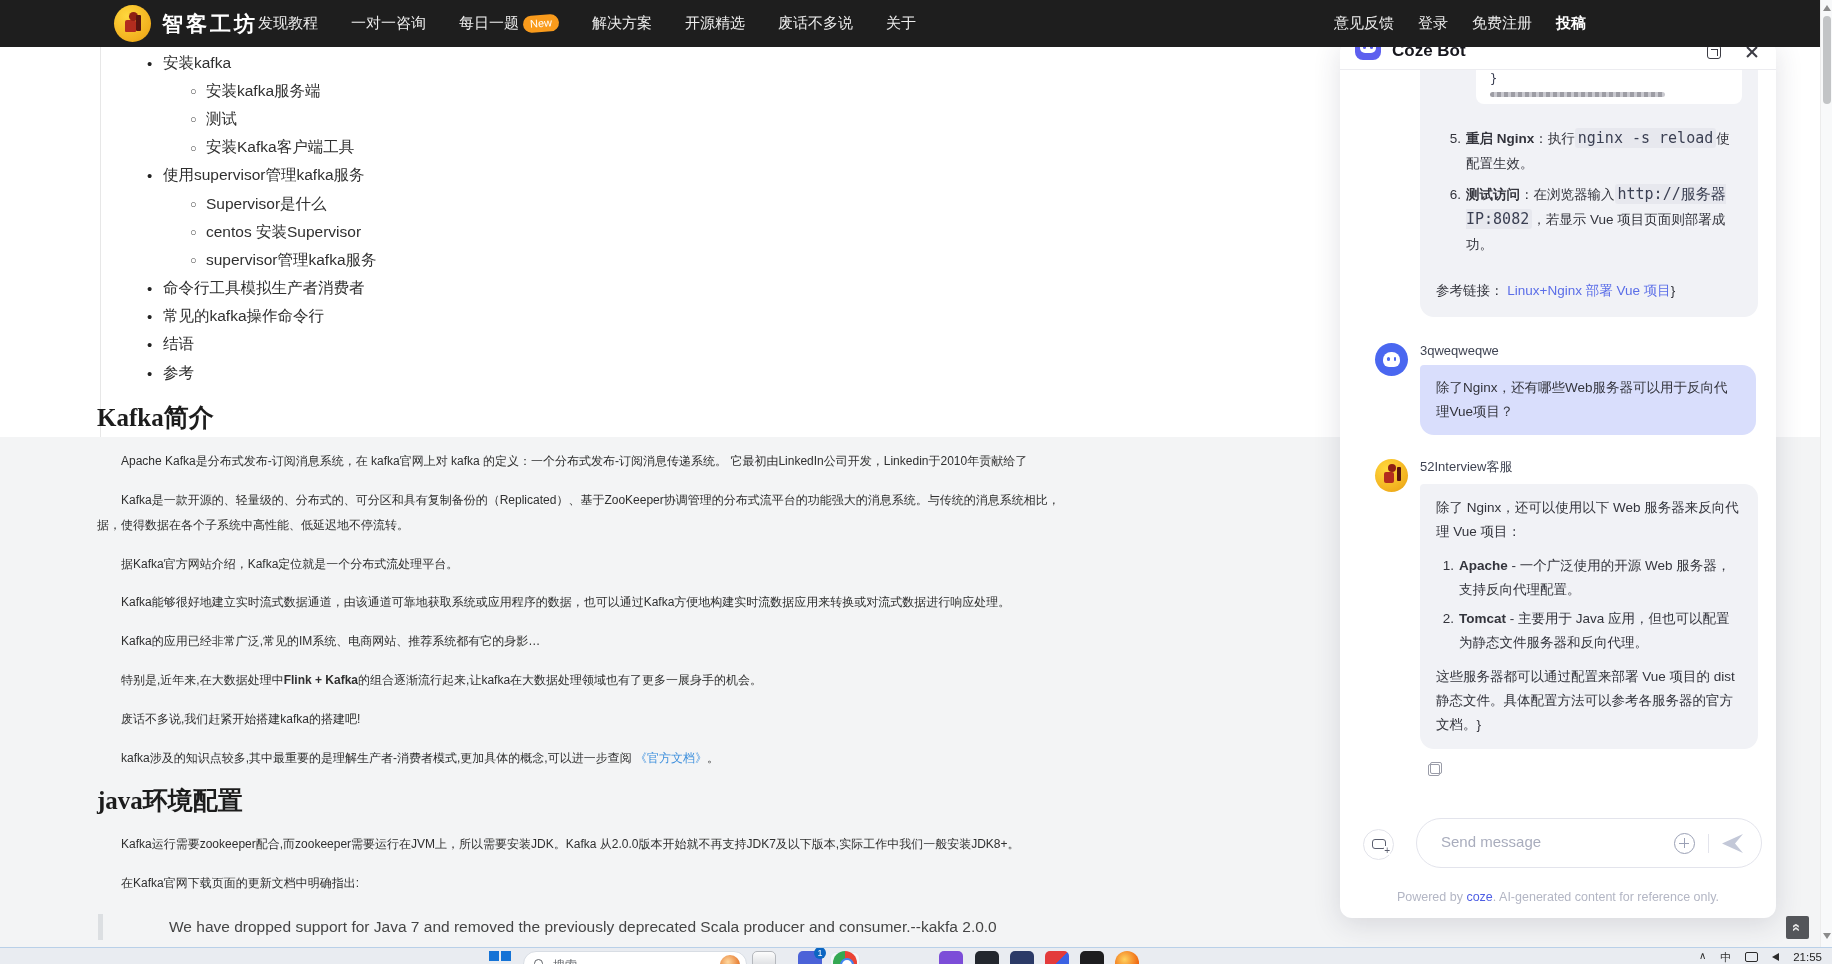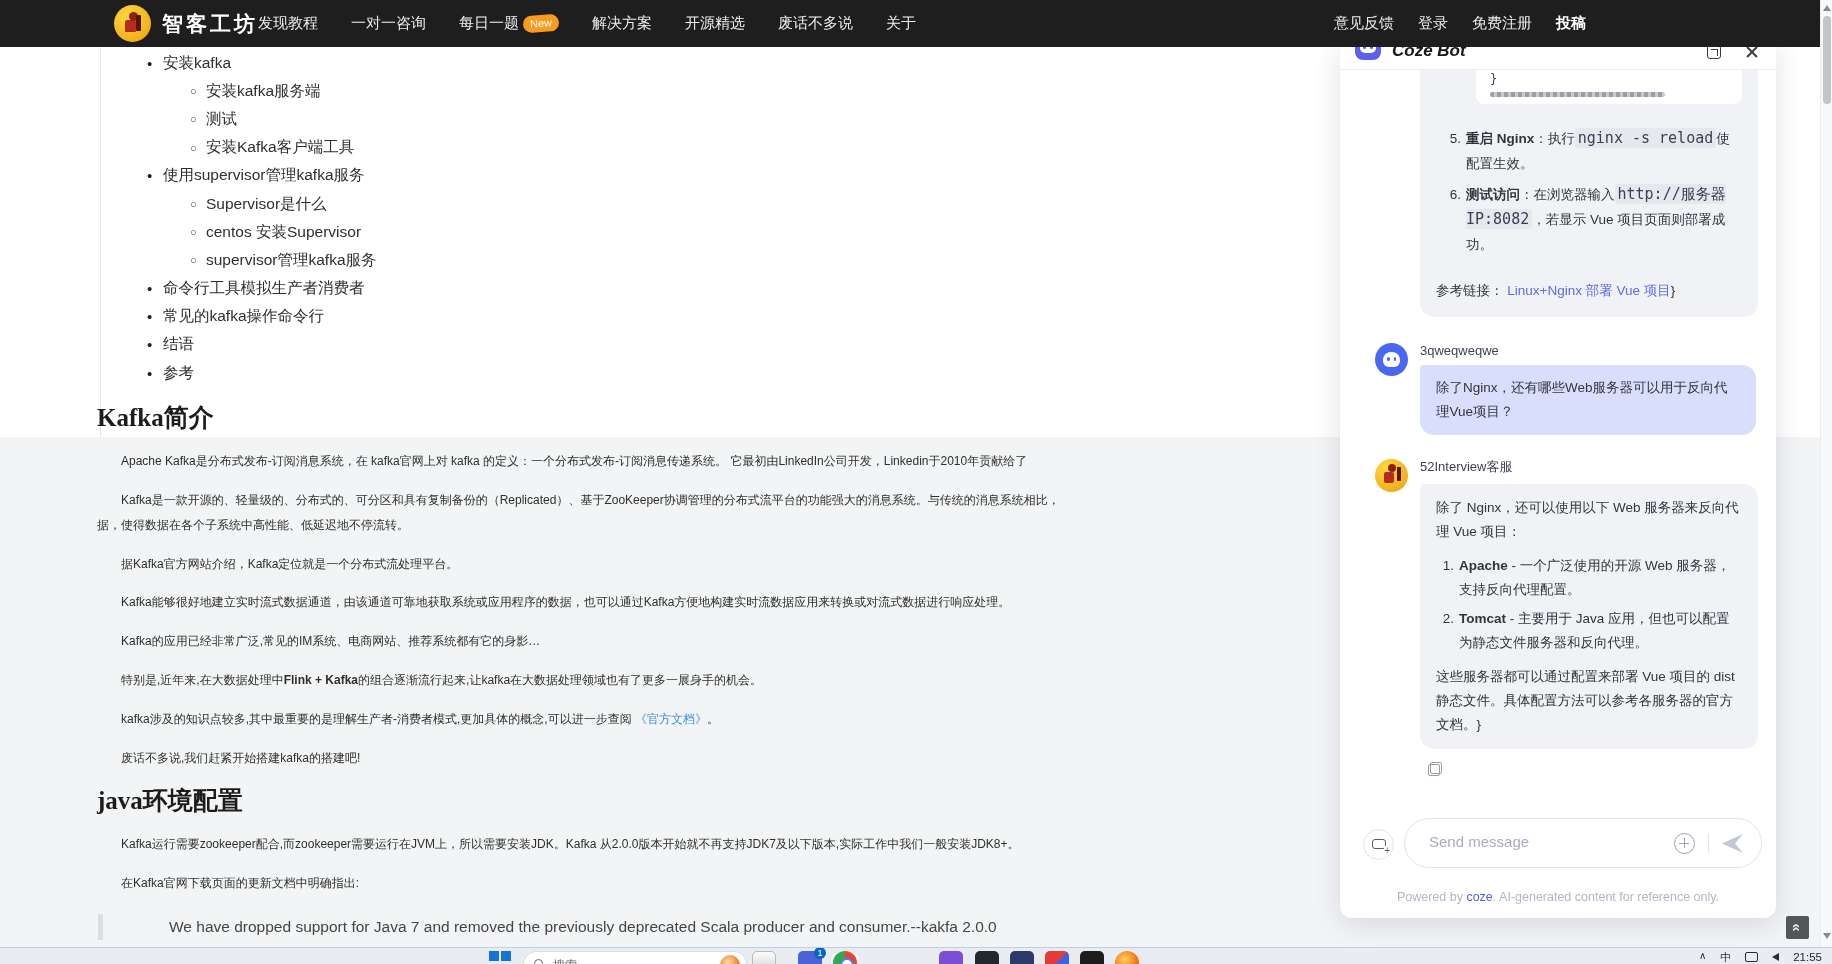--- a/index.html
+++ b/index.html
@@ -47,21 +47,21 @@
            font-size:15.5px; color:#454545; white-space:nowrap; }
 
   
   .chat-panel { position:absolute; left:1340px; top:40px; width:436px; height:878px; background:#fff;
                 border-radius:12px; box-shadow:0 6px 28px rgba(40,40,70,.14); z-index:20; }
   .chat-header { position:relative; height:30px; border-bottom:1px solid #ececf0; }
   .coze-icon { position:absolute; left:15px; top:-6px; width:26px; height:26px; border-radius:8px; background:#5d5fef; }
   .coze-icon .face { position:absolute; left:5px; top:8px; width:16px; height:11px; background:#fff; border-radius:5px; }
   .coze-icon .face:before { content:""; position:absolute; left:3px; top:3px; width:3px; height:4px; background:#5d5fef; border-radius:2px; }
   .coze-icon .face:after { content:""; position:absolute; right:3px; top:3px; width:3px; height:4px; background:#5d5fef; border-radius:2px; }
-  .chat-title { position:absolute; left:52px; top:1px; font-size:17px; font-weight:bold; color:#17171d;font-style:italic; }
+  .chat-title { position:absolute; left:52px; top:1px; font-size:17px; font-weight:bold; color:#17171d; }
   .chat-hbtns { position:absolute; right:16px; top:4px; display:flex; gap:22px; color:#3c3c44; }
   .hbtn { width:16px; height:16px; cursor:pointer; position:relative; }
   .hbtn.win:before { content:""; position:absolute; inset:1px; border:1.5px solid #3c3c44; border-radius:3px; }
   .hbtn.win:after { content:""; position:absolute; left:5px; top:5px; width:6px; height:6px; border-top:1.5px solid #3c3c44; border-right:1.5px solid #3c3c44; }
   .hbtn.close:before, .hbtn.close:after { content:""; position:absolute; left:7px; top:1px; width:2px; height:14px; background:#3c3c44; }
   .hbtn.close:before { transform:rotate(45deg); } .hbtn.close:after { transform:rotate(-45deg); }
 
   .messages { position:absolute; left:0; top:30px; right:0; bottom:90px; overflow:hidden; font-size:13.5px; color:#33343c; }
   .bubble { border-radius:14px; background:#f1f2f6; }
   .bubble1 { margin-left:80px; width:338px; border-radius:0 0 14px 14px; padding:0 16px 14px 16px; }
@@ -98,21 +98,21 @@
   .bubble.bot-full .li-row.first { margin-top:10px; }
   .bubble.bot-full .para.tail { margin-top:10px; }
   .copy-btn { margin:13px 0 0 88px; width:14px; height:14px; position:relative; cursor:pointer; }
   .copy-btn:before { content:""; position:absolute; left:0; bottom:0; width:10px; height:10px; border:1.4px solid #9a9ca8; border-radius:2px; background:#fff; }
   .copy-btn:after { content:""; position:absolute; right:0; top:0; width:10px; height:10px; border:1.4px solid #9a9ca8; border-radius:2px; }
 
   .input-bar { position:absolute; left:0; right:0; bottom:48px; height:52px; }
   .newchat-btn { position:absolute; left:23px; top:11px; width:31px; height:31px; border:1px solid #e2e3ea; border-radius:50%; background:#fff; cursor:pointer; }
   .newchat-btn .bub { position:absolute; left:8px; top:9px; width:14px; height:10px; border:1.5px solid #5a5e6e; border-radius:3px; }
   .newchat-btn .bub:after { content:"+"; position:absolute; right:-5px; bottom:-7px; font-size:10px; color:#5a5e6e; background:#fff; line-height:9px; }
-  .send-pill { position:absolute; left:64px; right:14px; top:0; height:50px; border:1px solid #e3e4ec; border-radius:25px; background:#fff;text-decoration:underline; }
+  .send-pill { position:absolute; left:76px; right:14px; top:0; height:50px; border:1px solid #e3e4ec; border-radius:25px; background:#fff;text-decoration:underline; }
   .send-input { position:absolute; left:24px; top:14px; width:250px; border:none; outline:none; font-size:15px; color:#444; font-family:"Liberation Sans",sans-serif; background:transparent; }
   .send-input::placeholder { color:#a9adbd; }
   .plus-icon { position:absolute; right:66px; top:14px; width:21px; height:21px; border:1.5px solid #9aa0b5; border-radius:50%; cursor:pointer; }
   .plus-icon:before { content:""; position:absolute; left:4px; top:8.5px; width:10px; height:1.5px; background:#9aa0b5; }
   .plus-icon:after { content:""; position:absolute; left:8.5px; top:4px; width:1.5px; height:10px; background:#9aa0b5; }
   .pill-divider { position:absolute; right:52px; top:15px; width:1px; height:19px; background:#e3e4ec; }
   .send-btn { position:absolute; right:16px; top:14px; width:24px; height:21px; cursor:pointer; }
   .send-btn svg { display:block; }
   .chat-footer { position:absolute; left:0; right:0; bottom:14px; text-align:center; font-size:12.5px; color:#b3b6c4; }
   .chat-footer a { color:#4e5ee4; text-decoration:none; }
@@ -209,22 +209,22 @@
     </div>
 
     <h2 class="sec">Kafka简介</h2>
     <div class="p-line indent first">Apache Kafka是分布式发布-订阅消息系统，在 kafka官网上对 kafka 的定义：一个分布式发布-订阅消息传递系统。 它最初由LinkedIn公司开发，Linkedin于2010年贡献给了</div>
     <div class="p-line indent">Kafka是一款开源的、轻量级的、分布式的、可分区和具有复制备份的（Replicated）、基于ZooKeeper协调管理的分布式流平台的功能强大的消息系统。与传统的消息系统相比，</div>
     <div class="p-line cont">据，使得数据在各个子系统中高性能、低延迟地不停流转。</div>
     <div class="p-line indent">据Kafka官方网站介绍，Kafka定位就是一个分布式流处理平台。</div>
     <div class="p-line indent">Kafka能够很好地建立实时流式数据通道，由该通道可靠地获取系统或应用程序的数据，也可以通过Kafka方便地构建实时流数据应用来转换或对流式数据进行响应处理。</div>
     <div class="p-line indent">Kafka的应用已经非常广泛,常见的IM系统、电商网站、推荐系统都有它的身影…</div>
     <div class="p-line indent"><span>特别是,近年来,在大数据处理中</span><b>Flink + Kafka</b><span>的组合逐渐流行起来,让kafka在大数据处理领域也有了更多一展身手的机会。</span></div>
+    <div class="p-line indent">废话不多说,我们赶紧开始搭建kafka的搭建吧!</div>
     <div class="p-line indent"><span>kafka涉及的知识点较多,其中最重要的是理解生产者-消费者模式,更加具体的概念,可以进一步查阅 </span><a class="mlink" href="#">《官方文档》</a><span>。</span></div>
-    <div class="p-line indent">废话不多说,我们赶紧开始搭建kafka的搭建吧!</div>
 
     <h2 class="sec">java环境配置</h2>
     <div class="p-line indent first">Kafka运行需要zookeeper配合,而zookeeper需要运行在JVM上，所以需要安装JDK。Kafka 从2.0.0版本开始就不再支持JDK7及以下版本,实际工作中我们一般安装JDK8+。</div>
     <div class="p-line indent">在Kafka官网下载页面的更新文档中明确指出:</div>
     <blockquote class="quote">We have dropped support for Java 7 and removed the previously deprecated Scala producer and consumer.--kakfa 2.0.0</blockquote>
   </div>
 
   <nav class="navbar">
     <div class="brand">
       <div class="logo-circle">

